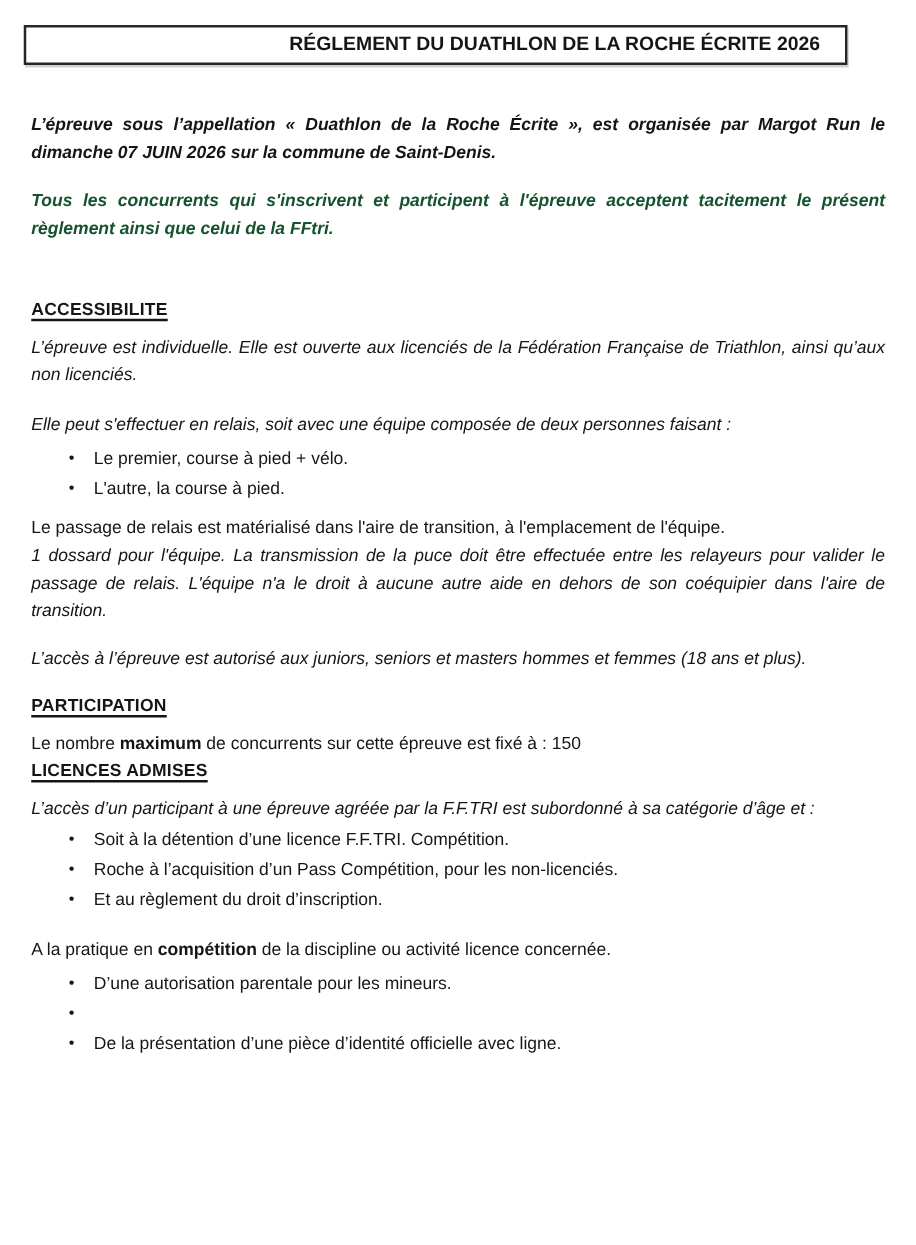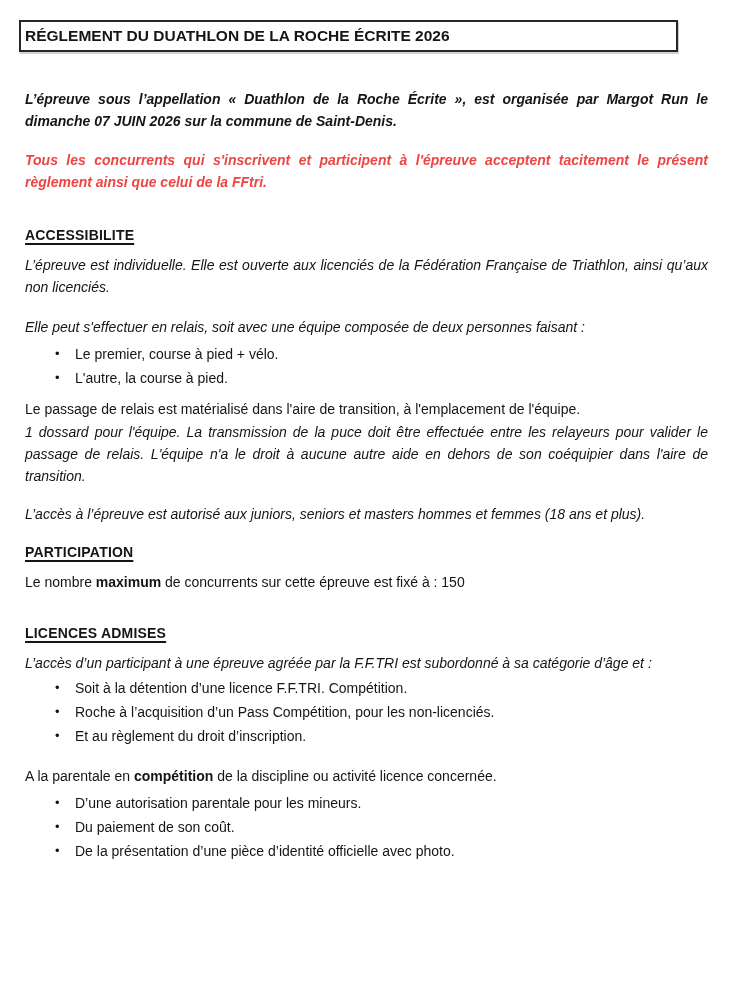--- a/index.html
+++ b/index.html
@@ -14,52 +14,52 @@
     overflow: hidden;
   }
   .page { padding: 20px 25px 0 25px; }
 
   
   .title-box {
     width: 659px;
     margin-left: -6px;
     border: 2px solid #262626;
     box-shadow: 1px 2px 0 rgba(0,0,0,0.18);
-    text-align: left;
+    text-align: right;
     font-weight: 700;
     font-size: 15.5px;
     line-height: 22px;
-    padding: 3px 4px;
+    padding: 3px 20px;
   }
 
   p { text-align: left; }
   .just { text-align: justify; font-style: italic; }
   .bold { font-weight: 700; }
 
   .intro {
     margin-top: 36px;
     font-weight: 700;
   }
   .notice {
     margin-top: 16px;
     font-weight: 700;
-    color: #ef4444;
+    color: #14532d;
   }
 
   h2 {
     font-size: 14px;
     font-weight: 700;
     line-height: 22.4px;
     text-decoration: underline;
     text-decoration-thickness: 1.5px;
     text-underline-offset: 3px;
     letter-spacing: 0.2px;
   }
 
-  .sec-accessibilite { margin-top: 30px; }
+  .sec-accessibilite { margin-top: 42px; }
   .p-acc1 { margin-top: 8px; }
   .p-acc2 { margin-top: 17px; }
   ul.bullets {
     list-style: none;
     margin-top: 4px;
   }
   ul.bullets li {
     display: flex;
     line-height: 24px;
   }
@@ -69,21 +69,21 @@
     margin-left: 30px;
     font-size: 13px;
   }
   .p-acc3a { margin-top: 8px; }
   .p-acc3b { margin-top: 0; }
   .p-acc4 { margin-top: 15px; }
 
   .sec-participation { margin-top: 16px; }
   .p-part { margin-top: 7px; }
 
-  .sec-licences { margin-top: 29px; }
+  .sec-licences { }
   .p-lic1 { margin-top: 7px; }
   ul.lic1 { margin-top: 2px; }
   .p-lic2 { margin-top: 11px; }
   .p-lic3 { margin-top: 17px; }
   ul.lic2 { margin-top: 4px; }
 </style>
 </head>
 <body>
 
 <div class="page">
@@ -133,31 +133,30 @@
       <li>
         <span class="marker">•</span>
         <span>Roche à l’acquisition d’un Pass Compétition, pour les non-licenciés.</span>
       </li>
       <li>
         <span class="marker">•</span>
         <span>Et au règlement du droit d’inscription.</span>
       </li>
     </ul>
     <p class="p-lic3">
-      <span>A la parentale en </span><span class="bold">compétition</span><span> de la discipline ou activité licence concernée.</span>
+      <span>A la pratique en </span><span class="bold">compétition</span><span> de la discipline ou activité licence concernée.</span>
     </p>
     <ul class="bullets lic2">
       <li>
         <span class="marker">•</span>
         <span>D’une autorisation parentale pour les mineurs.</span>
       </li>
       <li>
         <span class="marker">•</span>
-        <span>Du paiement de son coût.</span>
       </li>
       <li>
         <span class="marker">•</span>
-        <span>De la présentation d’une pièce d’identité officielle avec photo.</span>
+        <span>De la présentation d’une pièce d’identité officielle avec ligne.</span>
       </li>
     </ul>
   </section>
 
 </div>
 
 </body></html>

